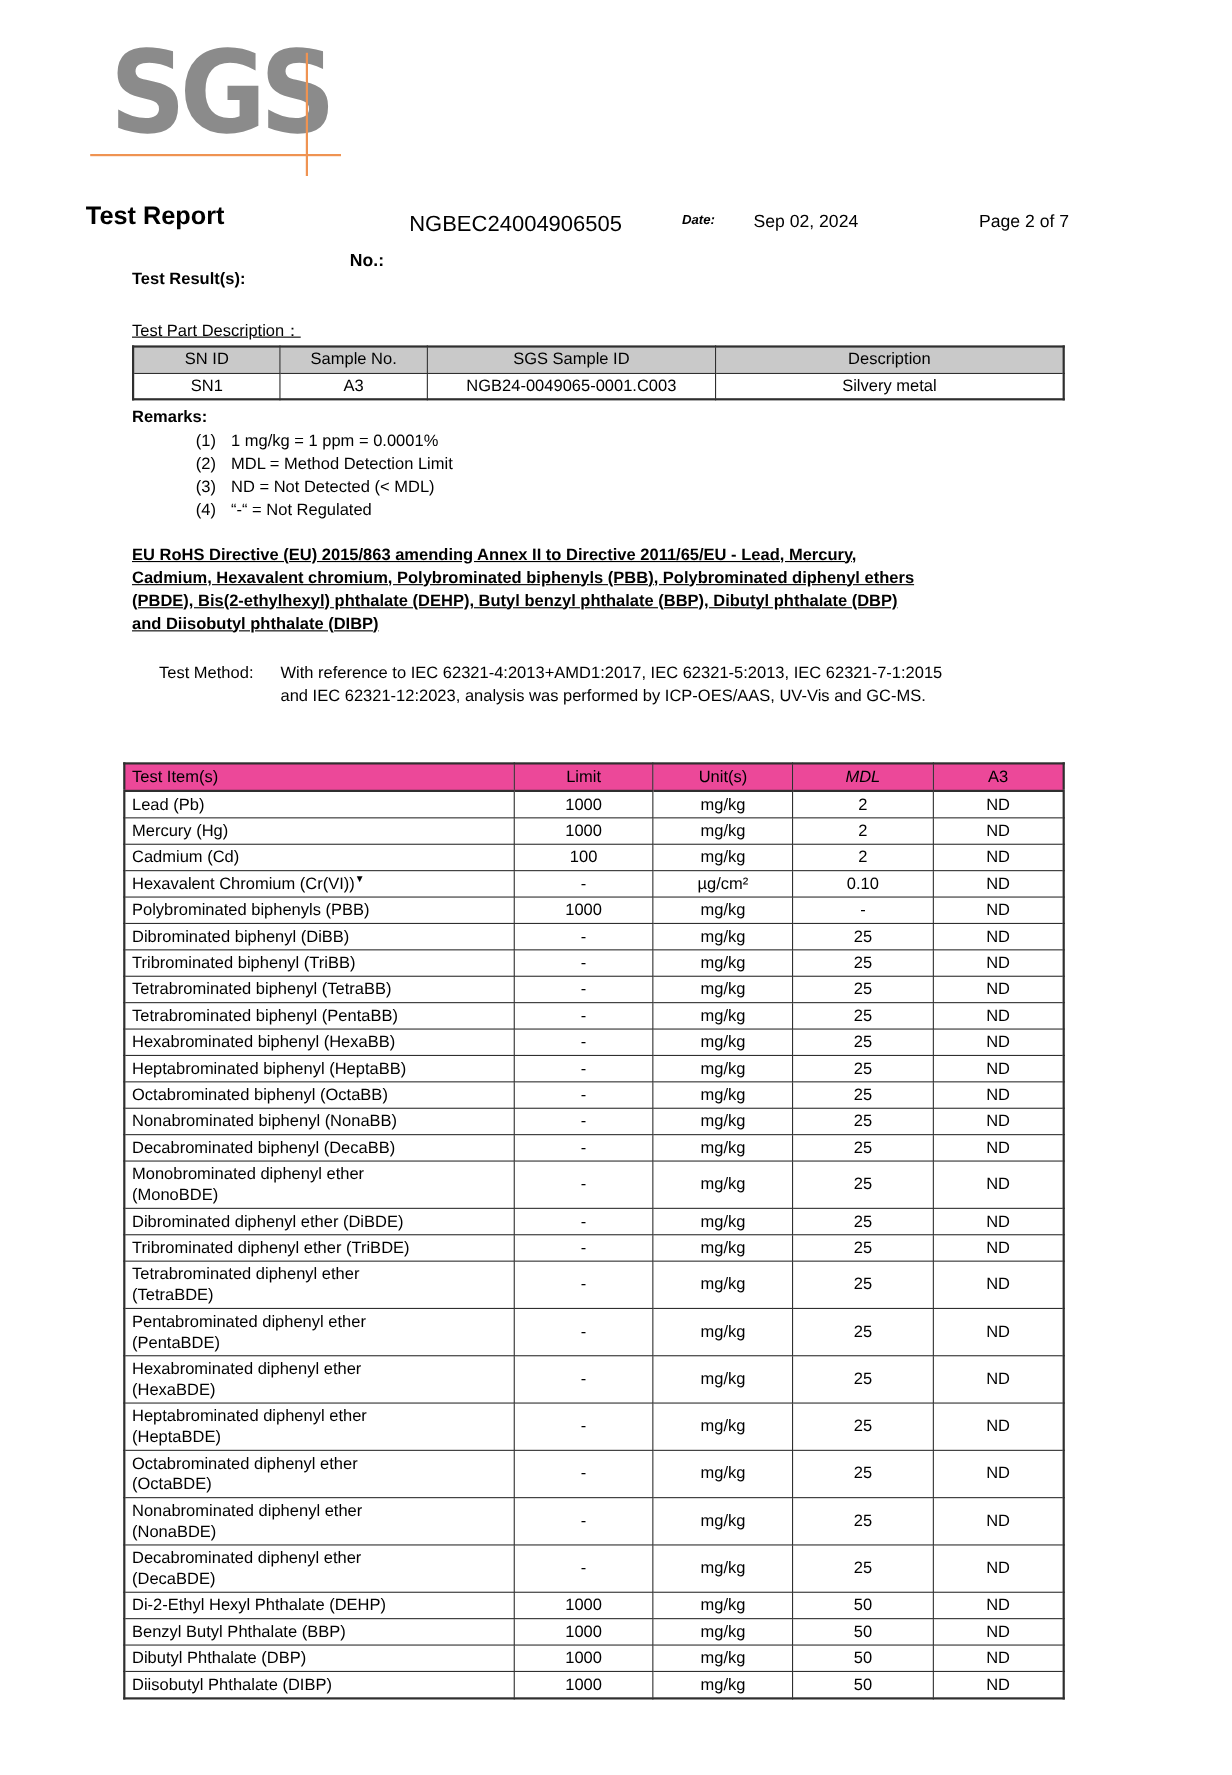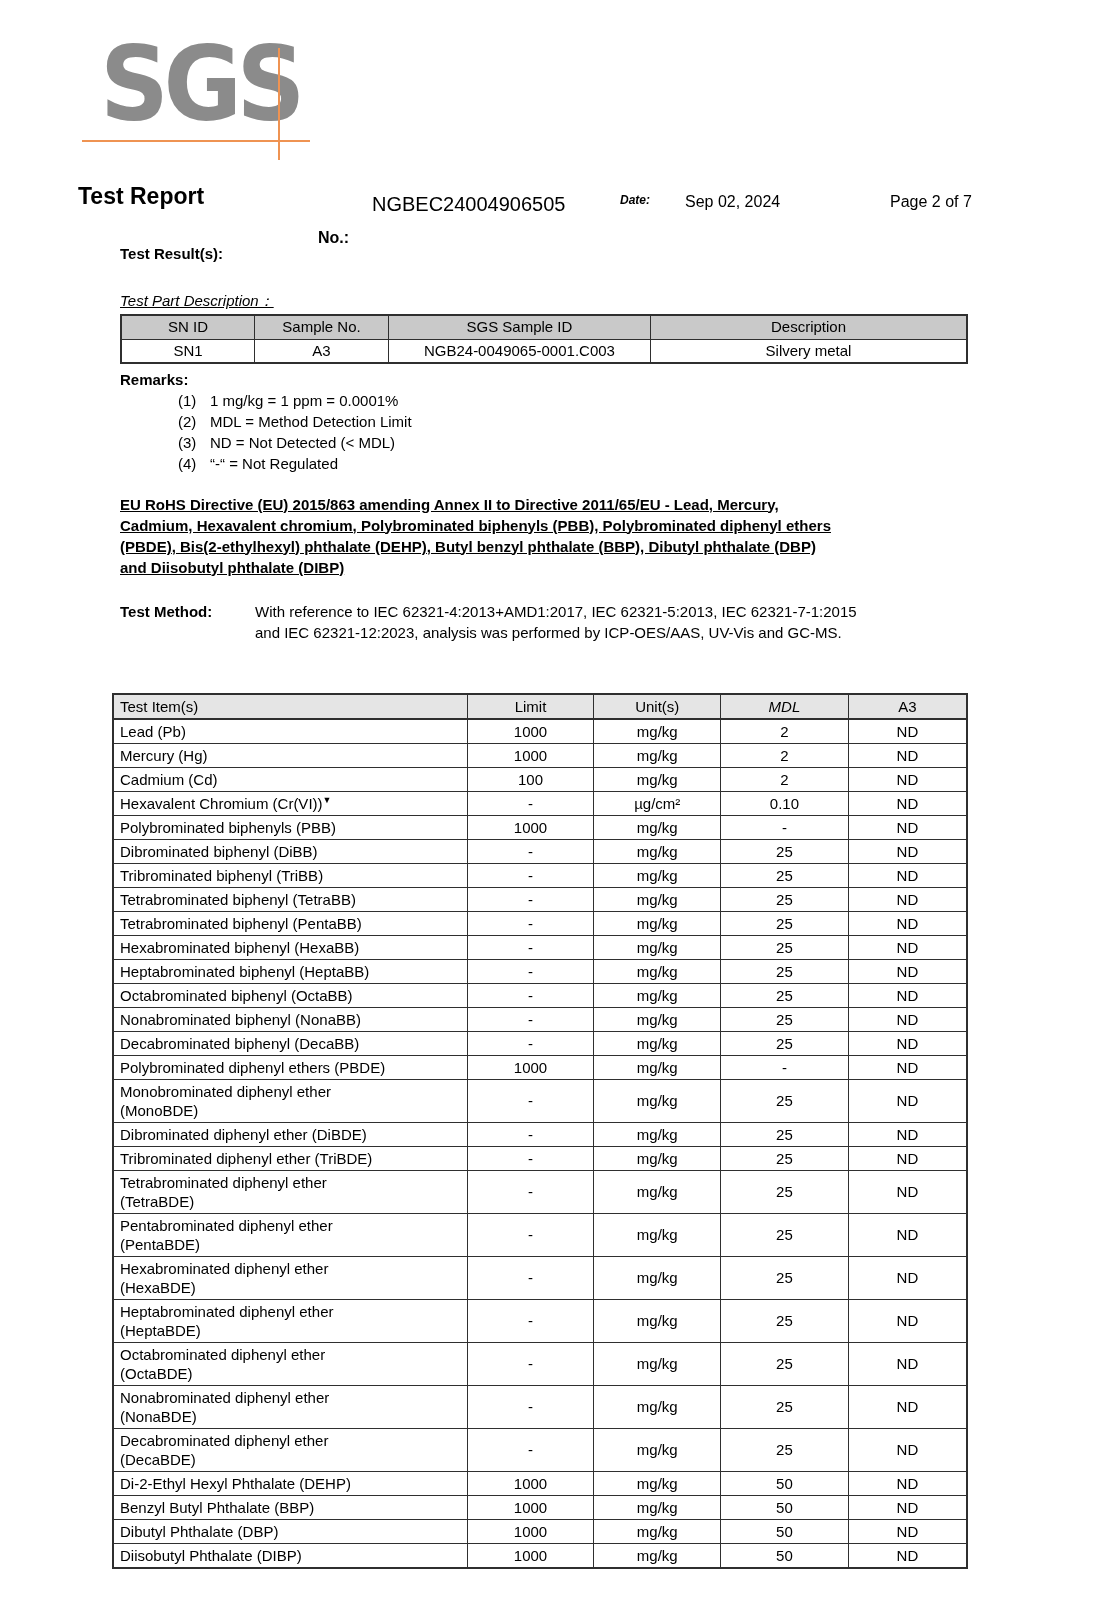--- a/index.html
+++ b/index.html
@@ -27,47 +27,47 @@
   .rh { position:absolute; white-space:nowrap; }
   .rh-title { left:78px; top:183px; font-size:23px; font-weight:bold; }
   .rh-no-label { left:318px; top:193px; font-size:16px; font-weight:bold;margin-top:36px; }
   .rh-no-value { left:372px; top:193px; font-size:20px; }
   .rh-date-label { left:620px; top:193px; font-size:12px; font-weight:bold;font-style:italic; }
   .rh-date-value { left:685px; top:193px; font-size:16px; }
   .rh-page { left:890px; top:193px; font-size:16px; }
   
   .content { position:absolute; left:120px; top:243px; width:848px; font-size:15px; line-height:21px; }
   .bold { font-weight:bold; }
-  .underline { text-decoration:underline;font-style:italic; }
+  .underline { text-decoration:underline; }
   .tpd-heading { margin-top:26px; display:inline-block; }
   
   table { border-collapse:collapse; }
   .part-table { width:848px; margin-top:3px; border:2px solid #2f2f2f; }
   .part-table th, .part-table td {
     border:1px solid #2f2f2f; text-align:center; font-weight:normal;
     font-size:15px; padding:1px 20px; line-height:20px;
   }
   .part-table th { background:#c9c9c9; height:24px; }
   .part-table td { height:22px; }
   .remarks-heading { margin-top:5px; }
   .remark-row { display:flex; }
   .remark-num { margin-left:58px; width:32px; flex:0 0 32px; }
   .remark-text { }
   .rohs { margin-top:20px; font-weight:bold; }
   .rohs div { text-decoration:underline; }
   .method { margin-top:23px; display:flex; }
-  .method-label { flex:0 0 135px; font-weight:bold; }
+  .method-label { flex:0 0 135px; font-weight:normal;text-align:center; }
   .method-text { width:713px; }
   
   .results-table { width:856px; margin-left:-8px; margin-top:50px; border:2px solid #2f2f2f; }
   .results-table th, .results-table td {
     border:1px solid #2f2f2f; font-size:15px; line-height:19px;
     padding:2px 4px; text-align:center; font-weight:normal;
   }
-  .results-table th { background:#e5e5e5; height:23px; border-bottom:2px solid #2f2f2f; }
+  .results-table th { background:#ec4899; height:23px; border-bottom:2px solid #2f2f2f; }
   .results-table td { height:23px; }
   .results-table th.col-item, .results-table td.item { text-align:left; padding-left:6px; }
   .results-table td.item { white-space:pre-line; }
   .results-table sup { font-size:9px; vertical-align:super; line-height:0; }
   .col-item { width:355px; }
   .col-limit { width:127px; }
   .col-unit { width:127px; }
   .col-mdl { width:128px;font-style:italic; }
   .col-a3 { width:119px; }
 </style>
@@ -254,27 +254,20 @@
             <td>ND</td>
           </tr>
           <tr>
             <td class="item">Decabrominated biphenyl (DecaBB)</td>
             <td>-</td>
             <td>mg/kg</td>
             <td>25</td>
             <td>ND</td>
           </tr>
           <tr>
-            <td class="item">Polybrominated diphenyl ethers (PBDE)</td>
-            <td>1000</td>
-            <td>mg/kg</td>
-            <td>-</td>
-            <td>ND</td>
-          </tr>
-          <tr>
             <td class="item">Monobrominated diphenyl ether
 (MonoBDE)</td>
             <td>-</td>
             <td>mg/kg</td>
             <td>25</td>
             <td>ND</td>
           </tr>
           <tr>
             <td class="item">Dibrominated diphenyl ether (DiBDE)</td>
             <td>-</td>

